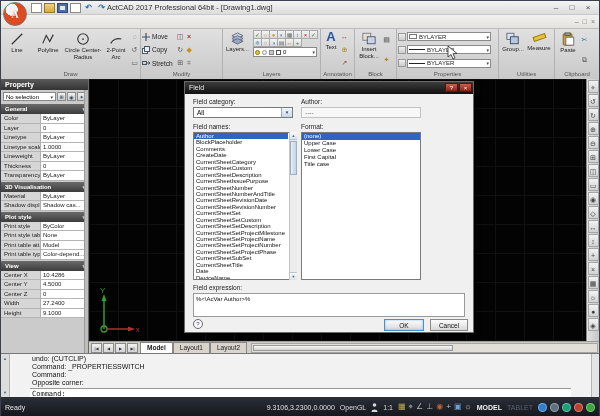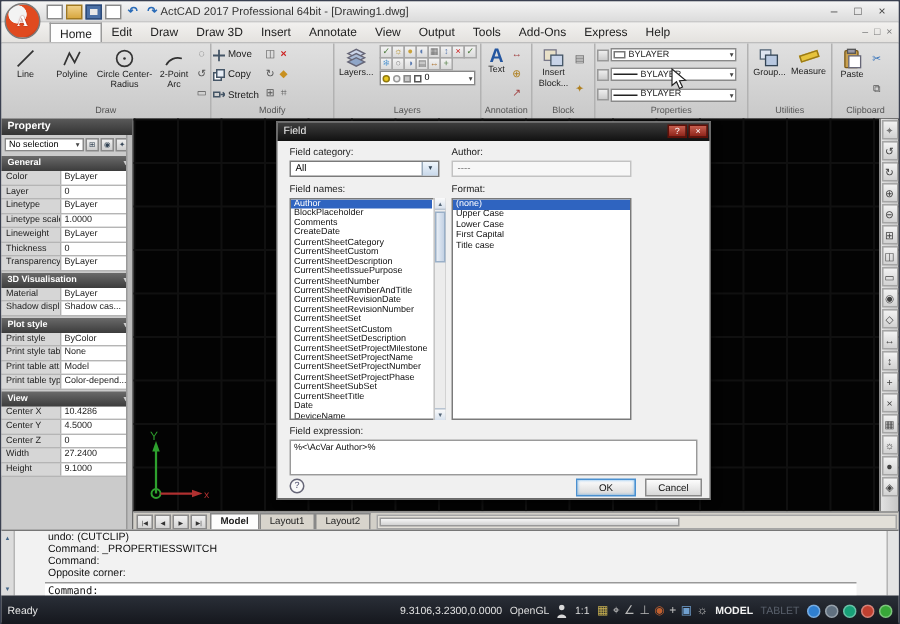--- a/index.html
+++ b/index.html
@@ -195,35 +195,20 @@
     </div>
     <div class="title">ActCAD 2017 Professional 64bit - [Drawing1.dwg]</div>
     <div class="winbtns">
       <div class="winbtn">–</div>
       <div class="winbtn">□</div>
       <div class="winbtn">×</div>
     </div>
   </div>
 
   <div class="menubar">
-    <div class="menuitems">
-
-    <div class="mitem selected">Home</div>
-        <div class="mitem">Edit</div>
-        <div class="mitem">Draw</div>
-        <div class="mitem">Draw 3D</div>
-        <div class="mitem">Insert</div>
-        <div class="mitem">Annotate</div>
-        <div class="mitem">View</div>
-        <div class="mitem">Output</div>
-        <div class="mitem">Tools</div>
-        <div class="mitem">Add-Ons</div>
-        <div class="mitem">Express</div>
-        <div class="mitem">Help</div>
-      </div>
     <div class="mdibtns">
       <div class="mdibtn">–</div>
       <div class="mdibtn">□</div>
       <div class="mdibtn">×</div>
     </div>
   </div>
 
   <div class="ribbon">
     <div class="rgroup" style="width:140px">
       <div class="rbody">

